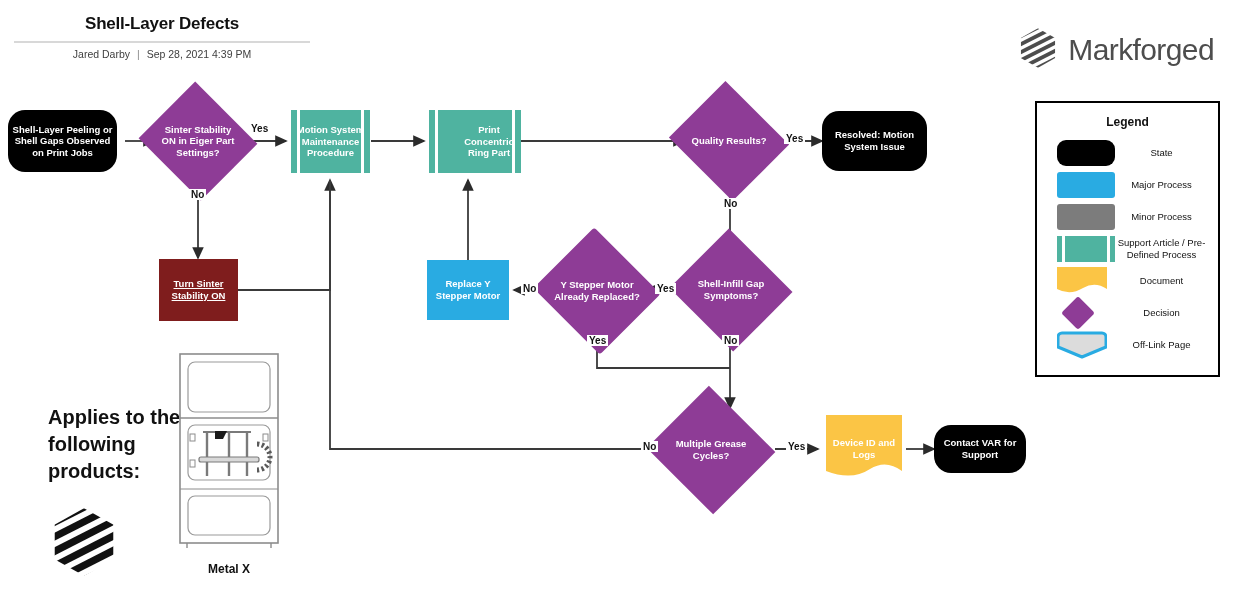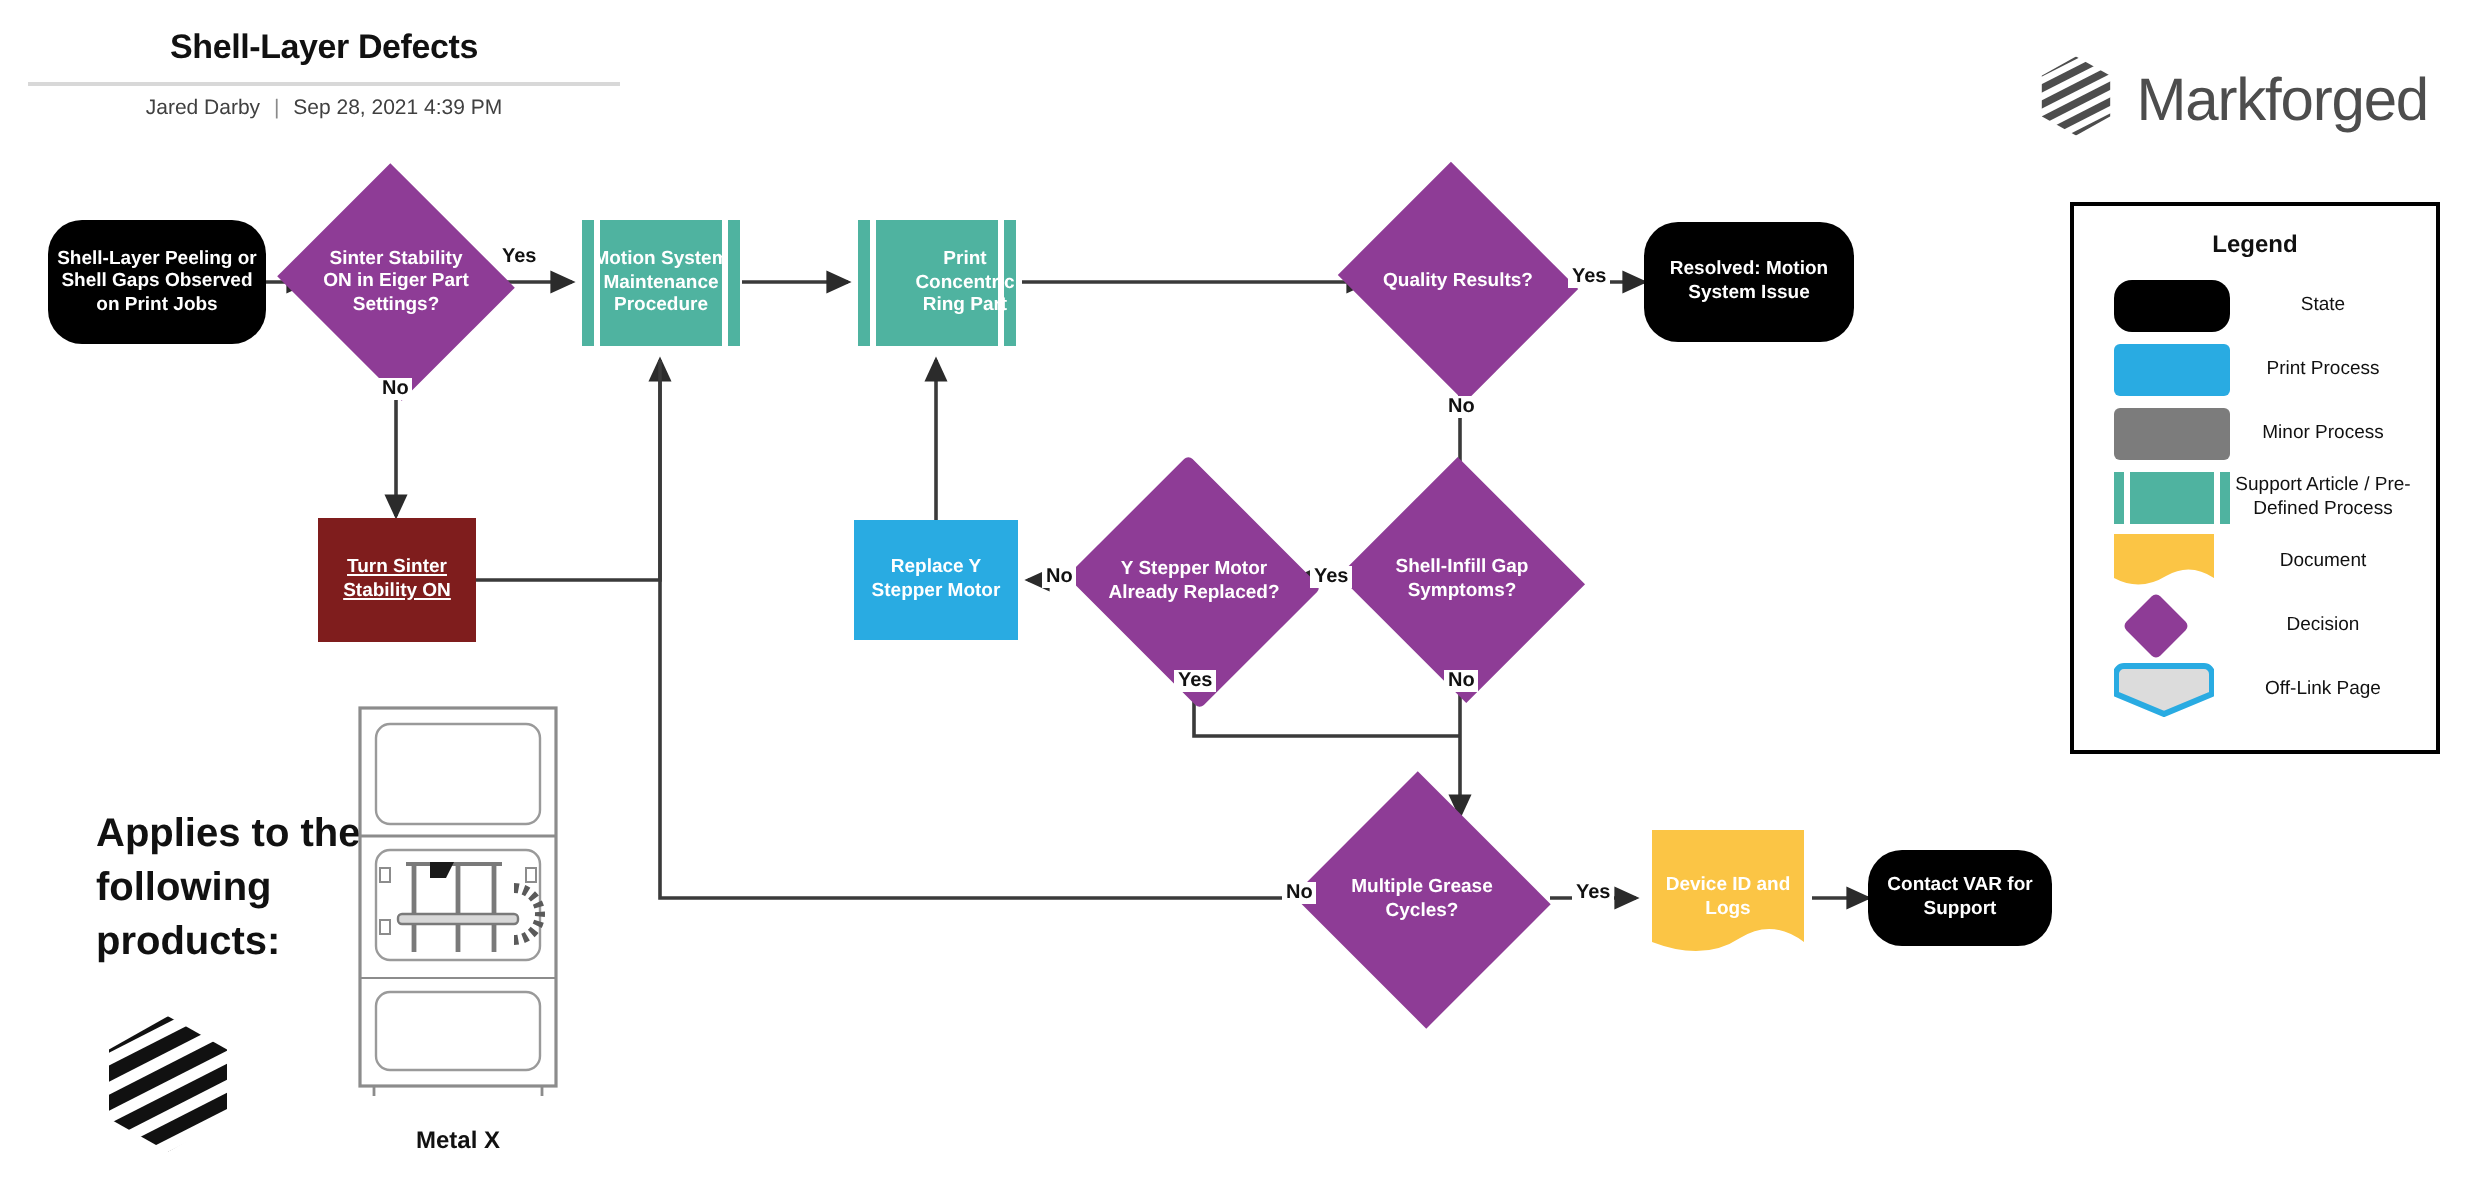--- a/index.html
+++ b/index.html
@@ -342,34 +342,34 @@
     <line x1="775" y1="449" x2="818" y2="449" marker-end="url(#ah)"></line>
 
     <line x1="906" y1="449" x2="934" y2="449" marker-end="url(#ah)"></line>
 
     <path d="M686 449 L330 449 L330 180"></path>
   </g>
 </svg>
 
 <div>
 
-  <div class="node node-state" style="left:24px; top:110px; width:109px; height:62px;">
+  <div class="node node-state" style="left:8px; top:110px; width:109px; height:62px;">
     <span class="lbl">Shell-Layer Peeling or Shell Gaps Observed on Print Jobs</span>
   </div>
 
   <div class="node node-decision" style="left:154px; top:101px; width:88px; height:80px;">
     <span class="dia"></span>
     <span class="lbl">Sinter Stability ON in Eiger Part Settings?</span>
   </div>
 
   <div class="node node-support" style="left:291px; top:110px; width:79px; height:63px;">
     <span class="lbl">Motion System Maintenance Procedure</span>
   </div>
 
-  <div class="node node-support" style="left:429px; top:110px; width:79px; height:63px;padding-left:28px;">
+  <div class="node node-support" style="left:429px; top:110px; width:92px; height:63px;padding-left:28px;">
     <span class="lbl">Print Concentric Ring Part</span>
   </div>
 
   <div class="node node-decision" style="left:684px; top:101px; width:90px; height:80px;">
     <span class="dia"></span>
     <span class="lbl">Quality Results?</span>
   </div>
 
   <div class="node node-state" style="left:822px; top:111px; width:105px; height:60px;">
     <span class="lbl">Resolved: Motion System Issue</span>
@@ -427,21 +427,21 @@
 <div id="legend">
   <div id="legend-title">Legend</div>
 
   <div class="legend-row">
     <span class="legend-swatch sw-state"></span>
     <span class="legend-label">State</span>
   </div>
 
   <div class="legend-row">
     <span class="legend-swatch sw-major"></span>
-    <span class="legend-label">Print Process</span>
+    <span class="legend-label">Major Process</span>
   </div>
 
   <div class="legend-row">
     <span class="legend-swatch sw-minor"></span>
     <span class="legend-label">Minor Process</span>
   </div>
 
   <div class="legend-row">
     <span class="legend-swatch sw-support"></span>
     <span class="legend-label">Support Article / Pre-Defined Process</span>

